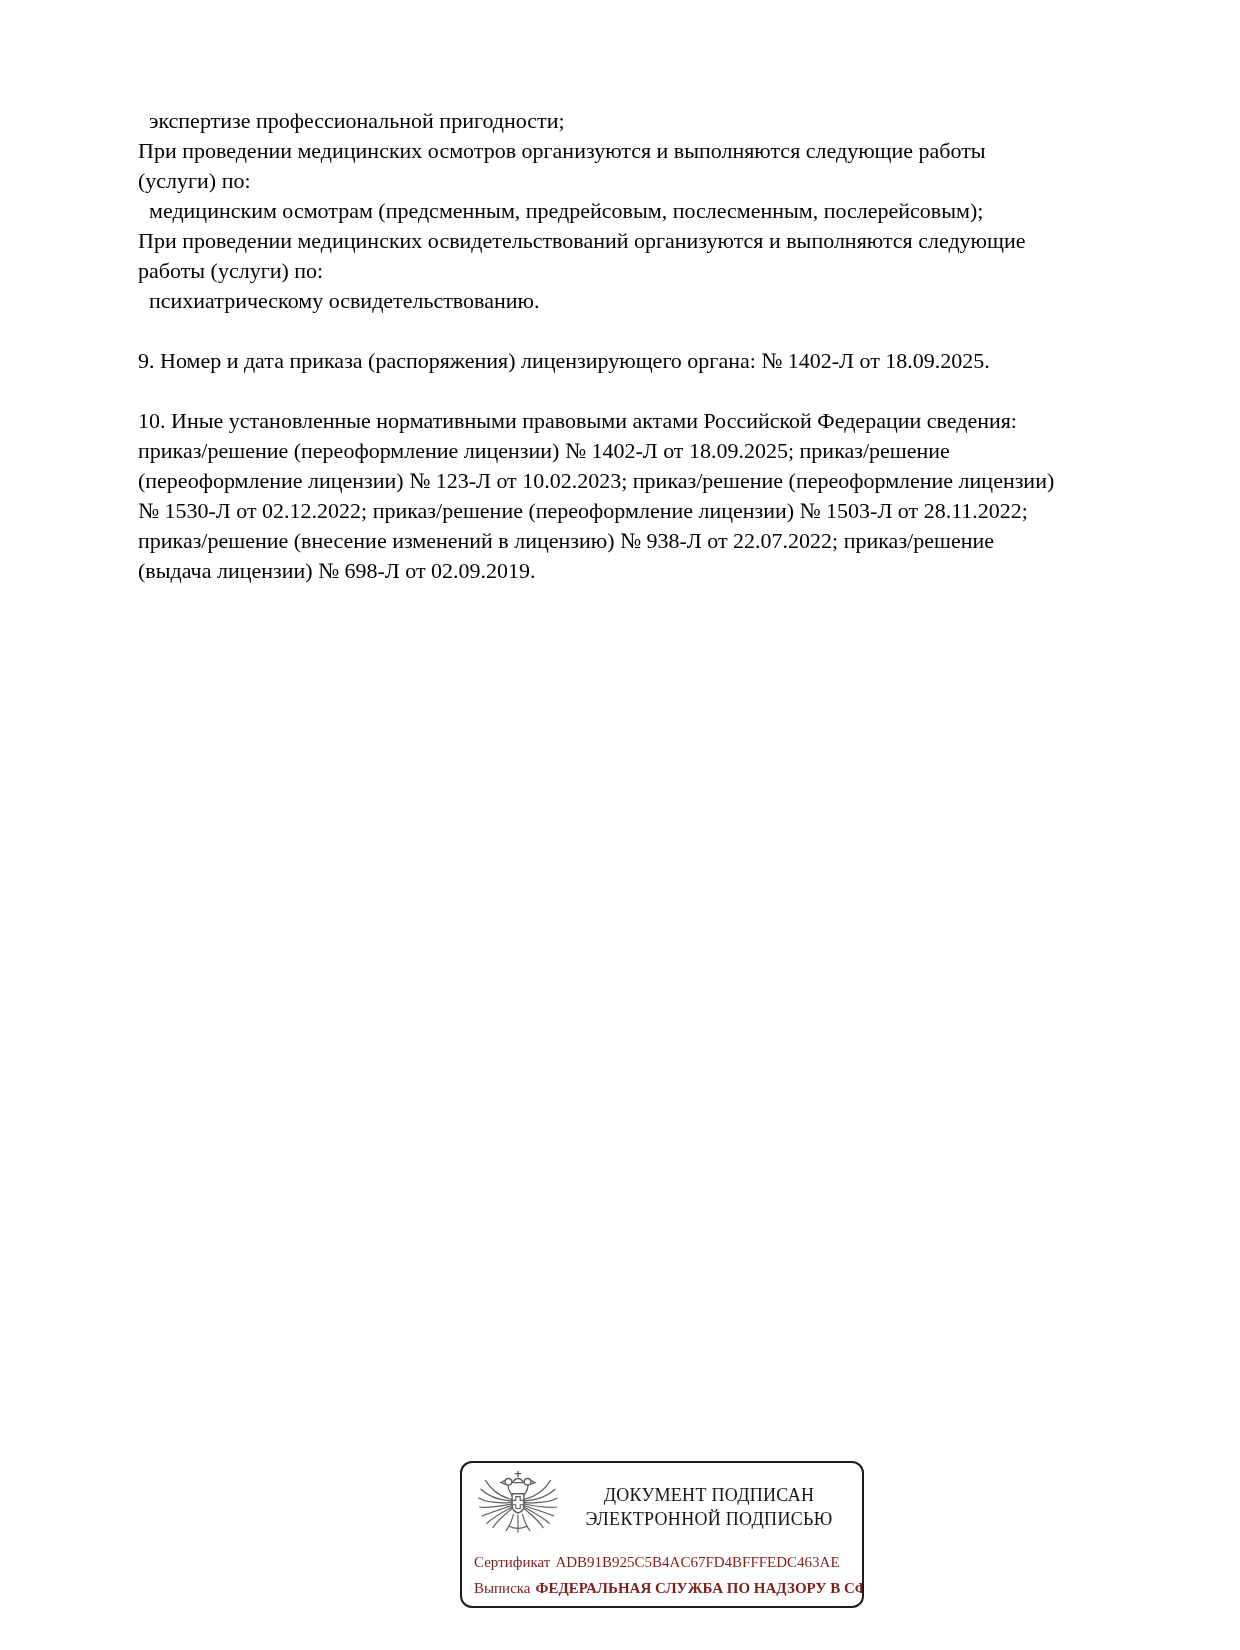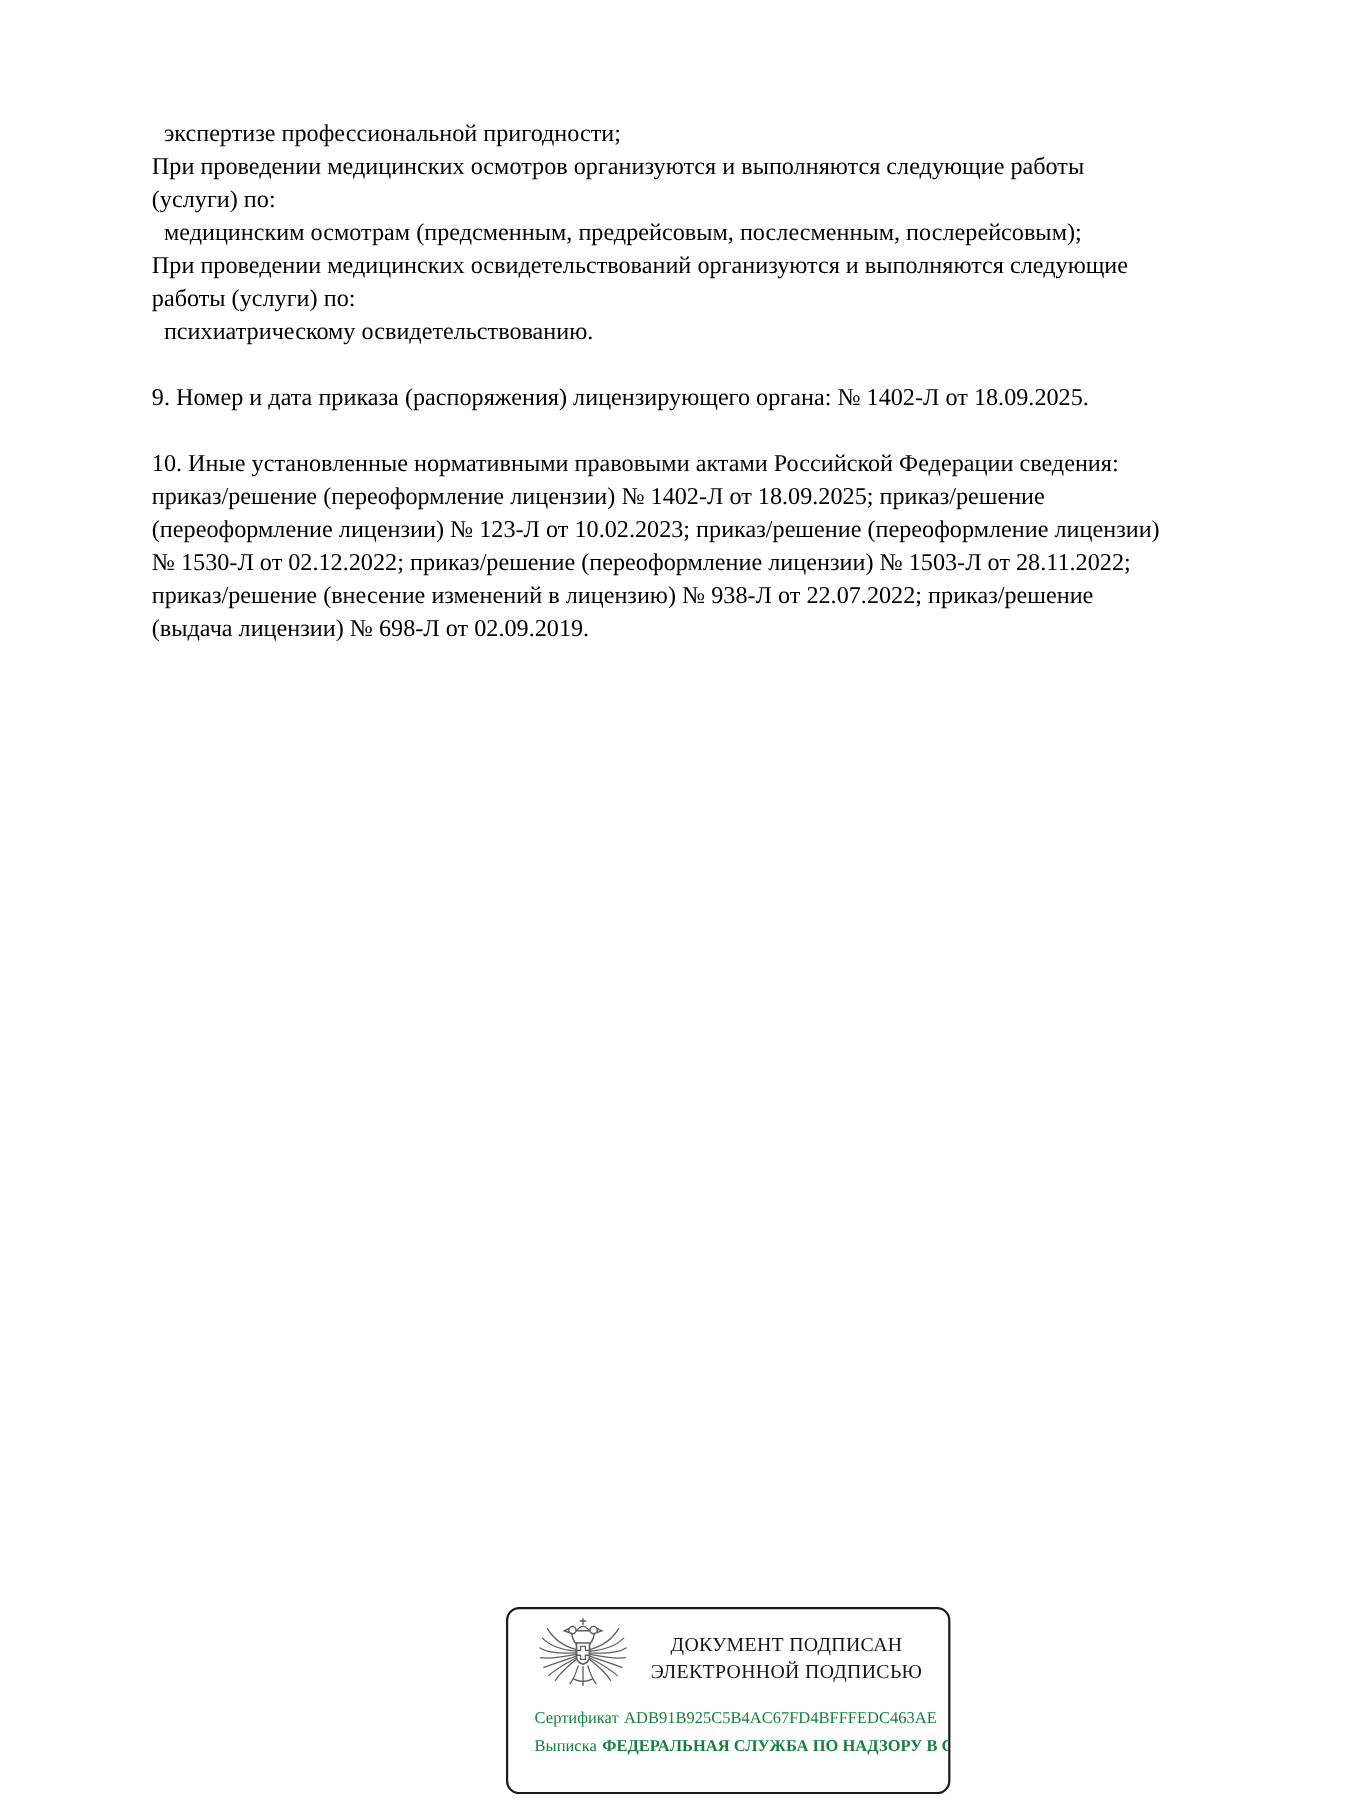--- a/index.html
+++ b/index.html
@@ -31,27 +31,26 @@
   }
   .para {
     margin: 0 0 30px 0;
     white-space: pre-wrap;
   }
   .stamp {
     position: absolute;
     left: 460px;
     top: 1461px;
     width: 404px;
-    height: 170px;
+    height: 147px;
     border: 2.5px solid #1b1b1b;
     border-radius: 12px;
     box-sizing: border-box;
     overflow: hidden;
     background: #ffffff;
-    padding-left: 12px;
   }
   .stamp-top {
     height: 82px;
     display: flex;
     align-items: center;
     padding: 6px 8px 0 10px;
     box-sizing: border-box;
   }
   .emblem {
     flex: 0 0 auto;
@@ -65,21 +64,21 @@
     font-size: 18px;
     line-height: 24px;
     white-space: pre-line;
     letter-spacing: 0.3px;
     color: #141414;
   }
   .stamp-lines {
     padding: 4px 0 0 12px;
     font-size: 15px;
     line-height: 26px;
-    color: #15803d;
+    color: #7f1d1d;
   }
   .stamp-line { white-space: nowrap; }
   .stamp-line .val { margin-left: 5px; }
   .bold { font-weight: bold; }
 </style>
 </head>
 <body>
 
 <div class="page">
 

